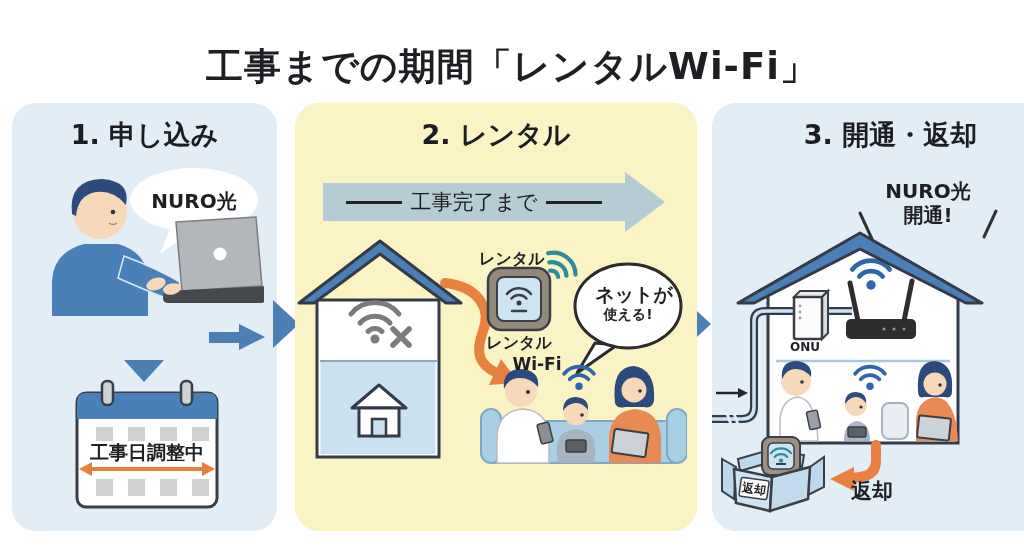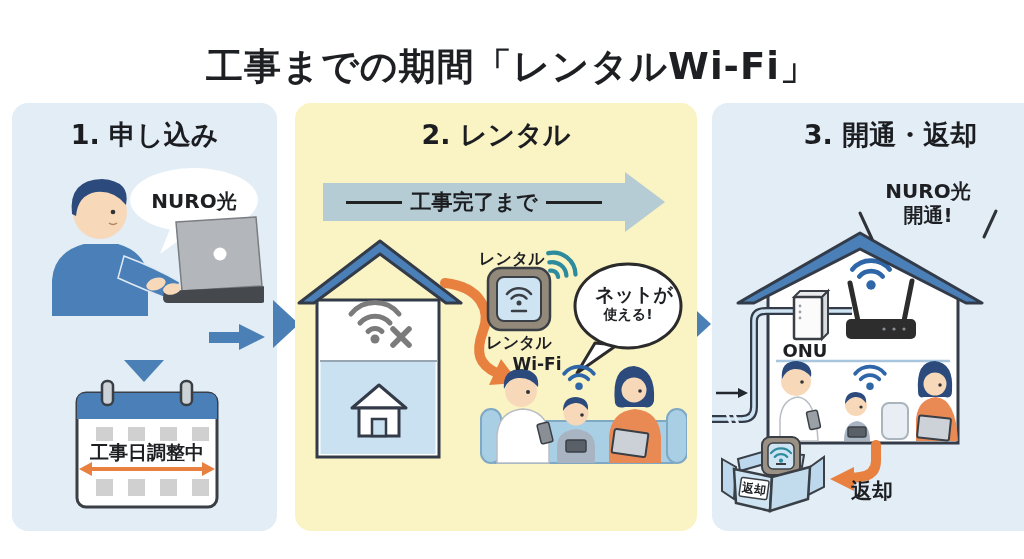--- a/index.html
+++ b/index.html
@@ -1,32 +1,32 @@
 <!DOCTYPE html>
 <html><head>
 <meta charset="utf-8">
 <style>
   html,body{margin:0;padding:0;background:#fff;}
   #stage{position:relative;width:1024px;height:559px;background:#ffffff;overflow:hidden;
          font-family:"DejaVu Sans","Liberation Sans",sans-serif;color:#1d1f23;}
   .t{position:absolute;font-weight:700;color:#1d1f23;text-align:center;line-height:1.22;white-space:nowrap;}
   #main-title{top:24px;left:0;right:0;font-size:37px;letter-spacing:1px;margin-top:20px;}
-  .panel{position:absolute;top:103px;height:428px;border-radius:16px;}
+  .panel{position:absolute;top:103px;height:428px;border-radius:24px;}
   #panel1{left:12px;width:265px;background:#e2edf6;}
   #panel2{left:295px;width:392px;background:#faf3c4;padding-left:10px;}
   #panel3{left:712px;width:357px;background:#e2edf6;}
   .ptitle{position:absolute;top:14px;left:0;width:100%;text-align:center;font-size:27px;font-weight:700;color:#1b1d21;}
   svg{position:absolute;display:block;}
   .tri-right{position:absolute;width:0;height:0;border-top:24px solid transparent;border-bottom:24px solid transparent;border-left:26px solid #4a80b5;}
   .tri-down{position:absolute;width:0;height:0;border-left:20px solid transparent;border-right:20px solid transparent;border-top:22px solid #4a80b5;}
   .arrow-bar{position:absolute;background:#4a80b5;}
   .arrow-head{position:absolute;width:0;height:0;border-top:13px solid transparent;border-bottom:13px solid transparent;border-left:26px solid #4a80b5;}
   #banner{position:absolute;left:28px;top:80px;width:302px;height:38px;background:#b5ccd5;display:flex;align-items:center;justify-content:center;}
   #banner .dash{display:inline-block;width:56px;height:3px;background:#222;margin:0 9px;}
-  #banner .lbl{font-size:21px;font-weight:700;color:#1b1d21;}
+  #banner .lbl{font-size:21px;font-weight:400;color:#1b1d21;}
   #banner-head{position:absolute;left:330px;top:69px;width:0;height:0;border-top:30px solid transparent;border-bottom:30px solid transparent;border-left:40px solid #b5ccd5;}
 </style>
 </head>
 <body>
 
 <div id="stage">
 
   <div id="main-title" class="t">工事までの期間「レンタルWi-Fi」</div>
 
   <div id="panel1" class="panel">
@@ -296,17 +296,17 @@
           <rect x="28" y="376" width="28" height="19" rx="2" fill="#ffffff" stroke="#3a3f46" stroke-width="1.5"></rect>
           <text x="42" y="390" text-anchor="middle" font-size="12" font-weight="700" fill="#1d1f23">返却</text>
         </g>
       </g>
     </svg>
 
     <div class="t" style="left:158px;top:76px;width:116px;font-size:20px;white-space:normal;">
       <span>NURO光</span><br>
       <span>開通!</span>
     </div>
-    <div class="t" style="left:66px;top:237px;width:54px;font-size:18px;">ONU</div>
+    <div class="t" style="left:66px;top:237px;width:54px;font-size:12px;">ONU</div>
     <div class="t" style="left:128px;top:376px;width:64px;font-size:21px;">返却</div>
   </div>
 
 </div>
 
 </body></html>

